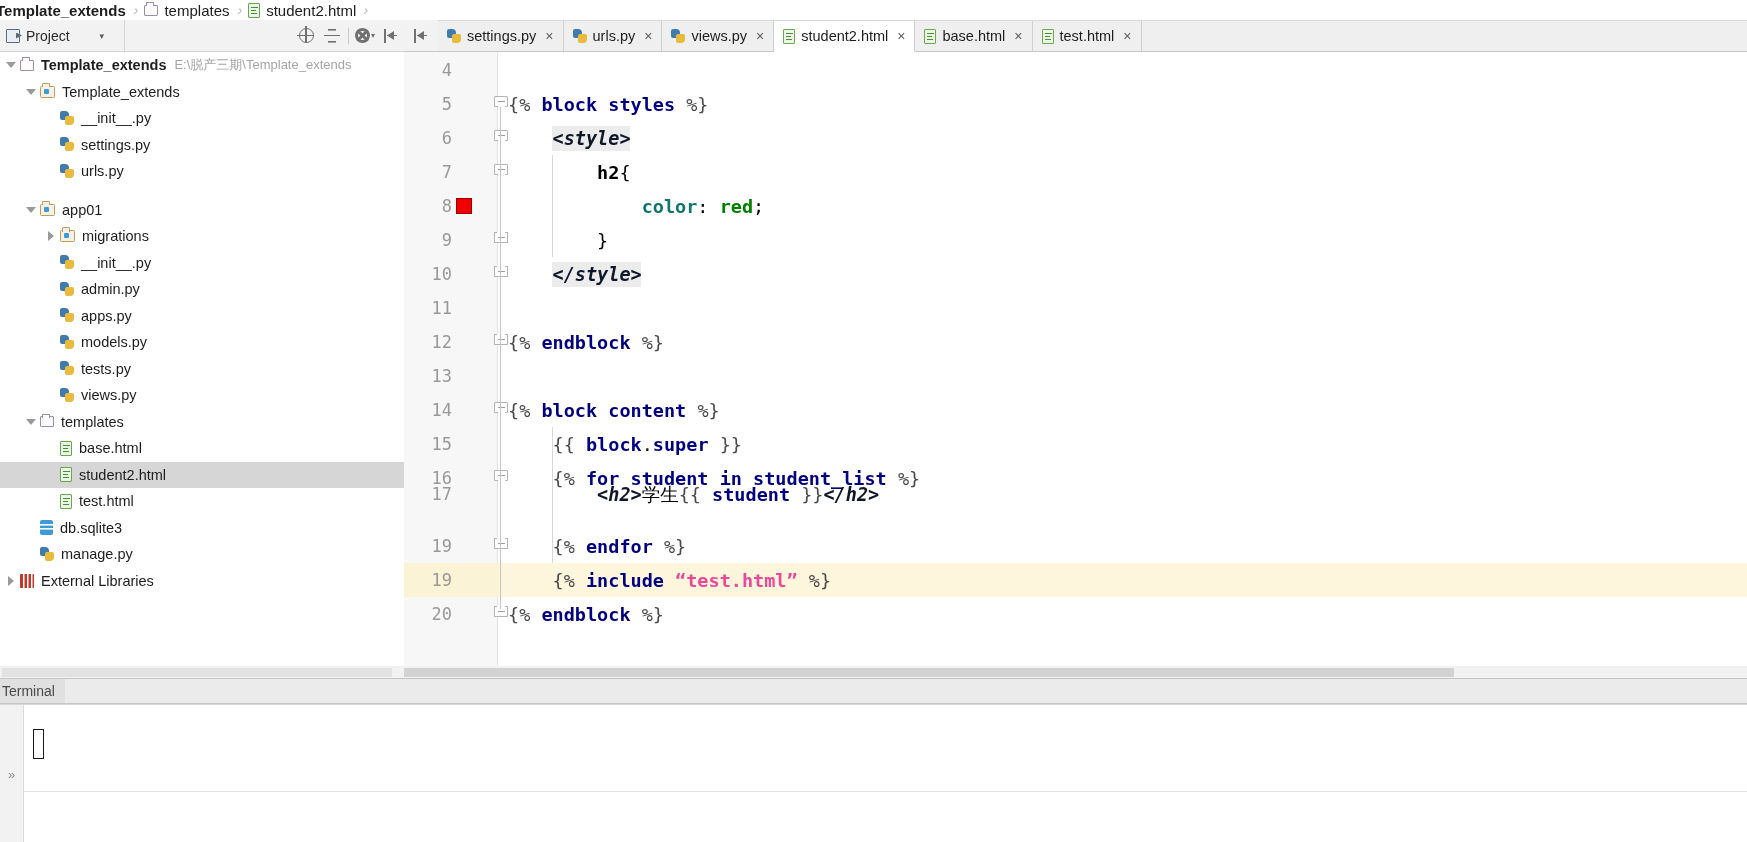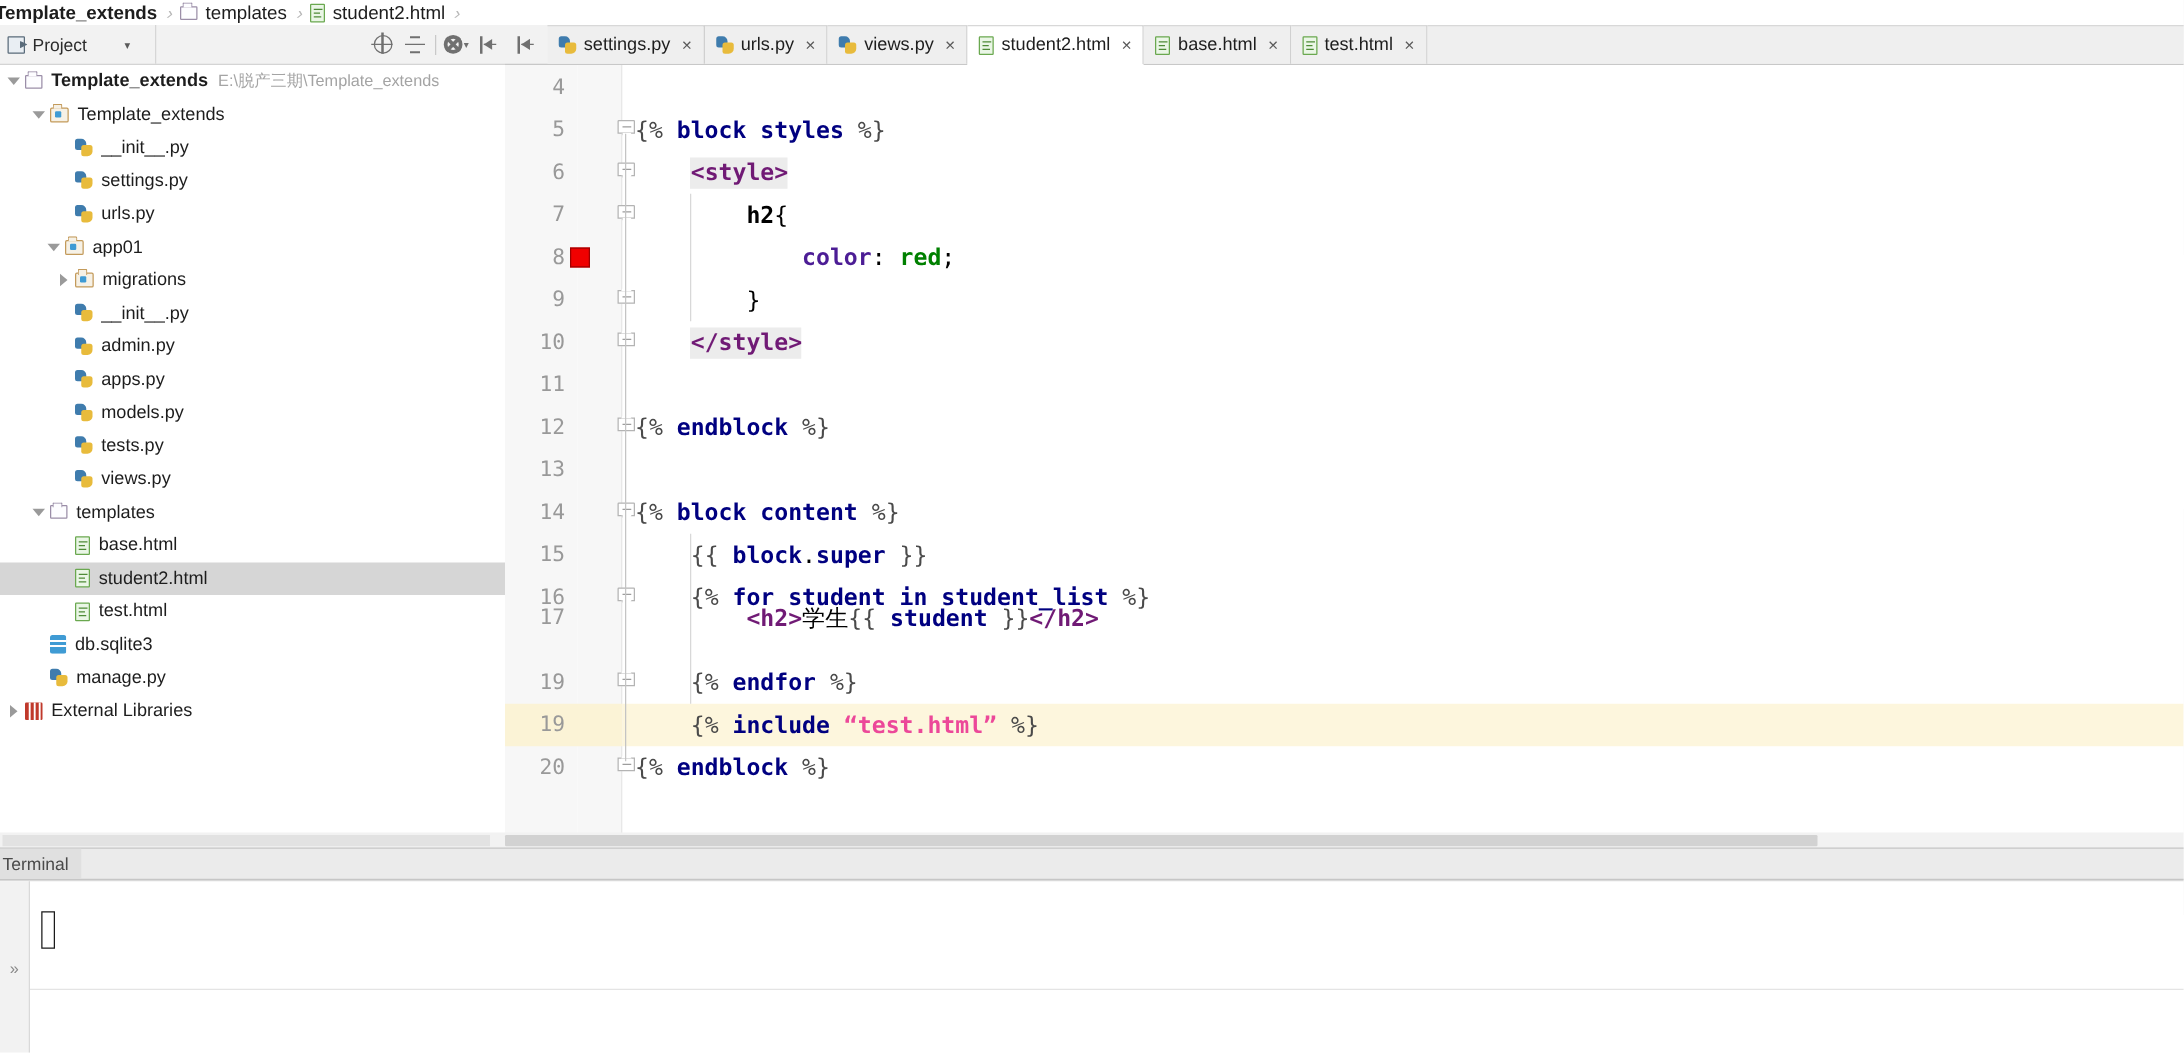--- a/index.html
+++ b/index.html
@@ -372,24 +372,24 @@
     color: #000000;
   }
   .row-hl-current {
     position:absolute; left:0; right:0; height:34px;
     background:#fdf6dd;
   }
   .gutter-hl-current {
     position:absolute; left:0; width:94px; height:34px;
     background:#fbf3d6;
   }
-  .tk-tag   { color:#701a75; font-weight:bold; }
+  .tk-tag   { color:#0f172a; font-weight:bold;font-style:italic; }
   .tk-djb   { color:#000080; font-weight:bold; }
   .tk-brace { color:#4a4a4a; }
-  .tk-prop  { color:#4c1d95; font-weight:bold; }
+  .tk-prop  { color:#0f766e; font-weight:bold; }
   .tk-val   { color:#008000; font-weight:bold; }
   .tk-sel   { color:#000000; font-weight:bold; }
   .tk-str   { color:#ec4899; font-weight:bold; }
 
   .indent-guide {
     position:absolute; width:1px; background:#d8d8d8;
   }
 
   
   .h-scroll {
@@ -533,21 +533,21 @@
         </span>
         <span class="tree-label">settings.py</span>
       </div>
       <div class="tree-row" style="padding-left: 44px;">
         <span class="tw"></span>
         <span class="tree-icon">
           <span class="ico-py"></span>
         </span>
         <span class="tree-label">urls.py</span>
       </div>
-      <div class="tree-row" style="padding-left: 36px;">
+      <div class="tree-row" style="padding-left: 24px; margin-top: 12px;">
         <span class="tw down"></span>
         <span class="tree-icon">
           <span class="ico-folder-mod blue"></span>
         </span>
         <span class="tree-label">app01</span>
       </div>
       <div class="tree-row" style="padding-left: 44px;">
         <span class="tw right"></span>
         <span class="tree-icon">
           <span class="ico-folder-mod blue"></span>

